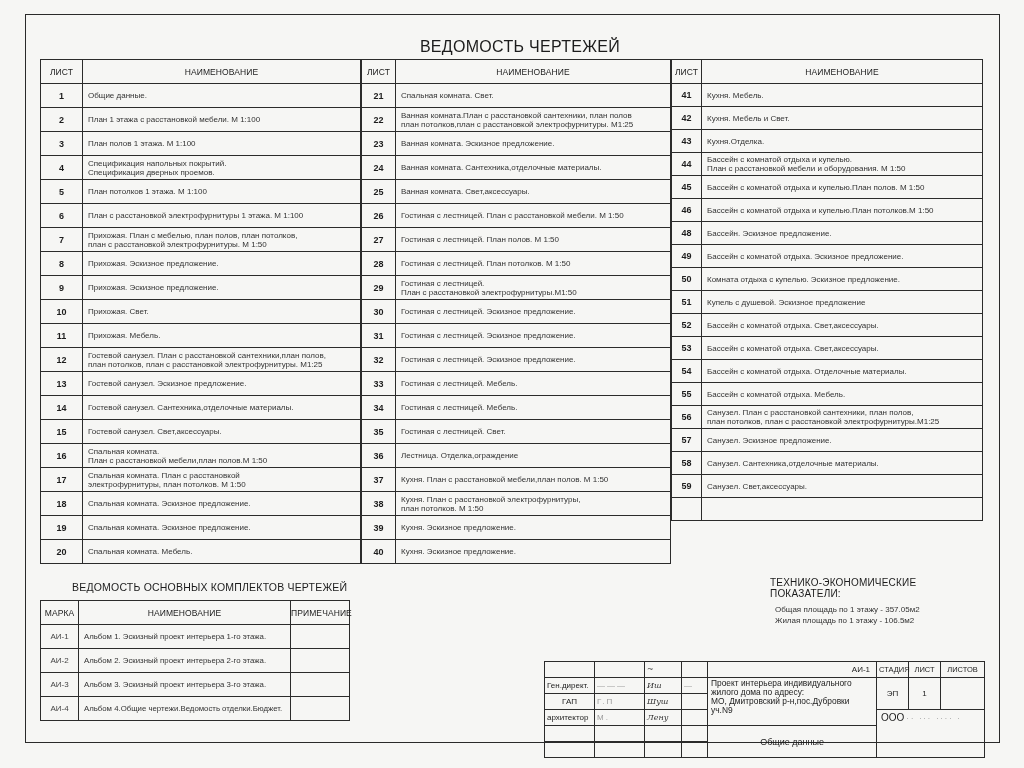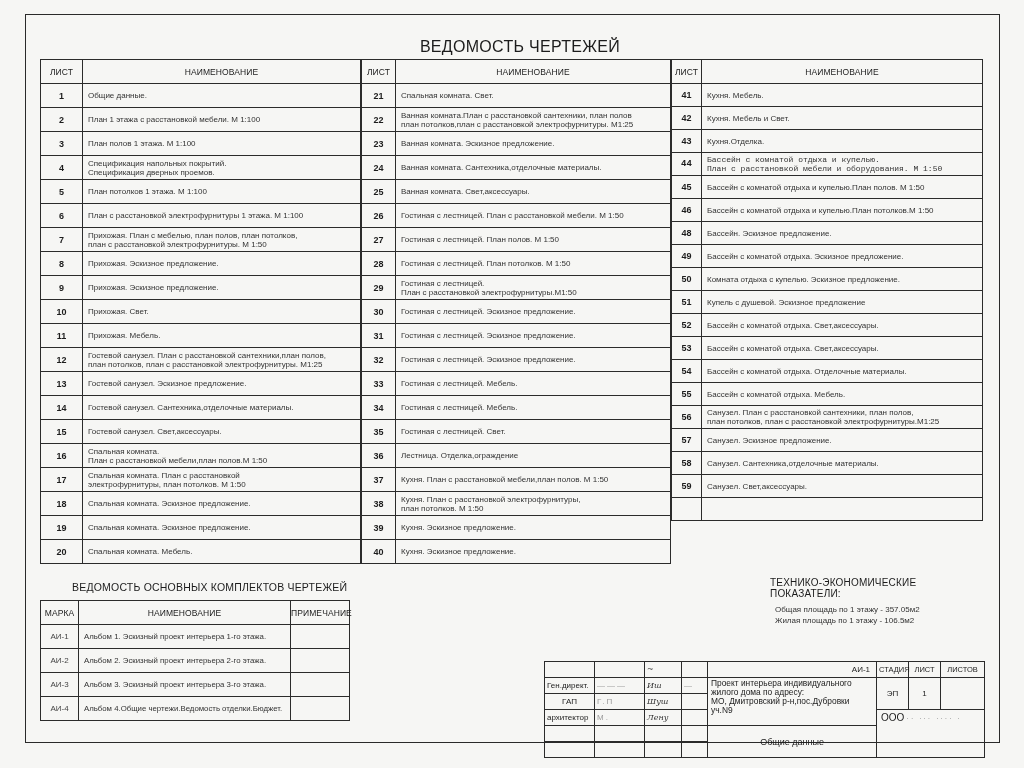--- a/index.html
+++ b/index.html
@@ -263,21 +263,21 @@
           <td class="name">Кухня. Мебель.</td>
         </tr>
         <tr class="r" style="height: 23px;">
           <td class="num">42</td>
           <td class="name">Кухня. Мебель и Свет.</td>
         </tr>
         <tr class="r" style="height: 23px;">
           <td class="num">43</td>
           <td class="name">Кухня.Отделка.</td>
         </tr>
-        <tr class="r" style="height: 23px; font-family: Liberation Mono, monospace;">
+        <tr class="r" style="height: 23px;">
           <td class="num">44</td>
           <td class="name">Бассейн с комнатой отдыха и купелью.
 План с расстановкой мебели и оборудования. М 1:50</td>
         </tr>
         <tr class="r" style="height: 23px;">
           <td class="num">45</td>
           <td class="name">Бассейн с комнатой отдыха и купелью.План полов. М 1:50</td>
         </tr>
         <tr class="r" style="height: 23px;">
           <td class="num">46</td>

